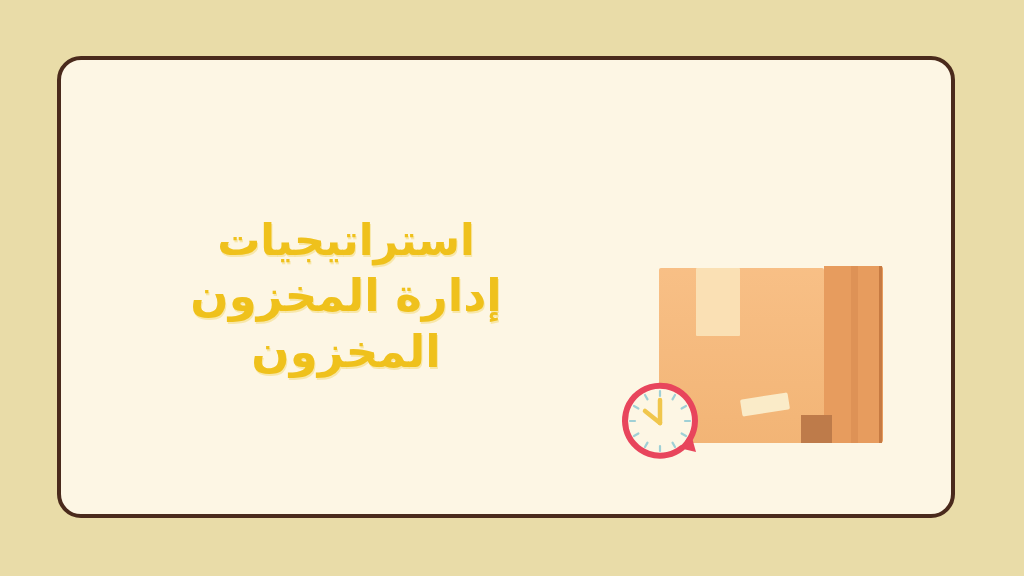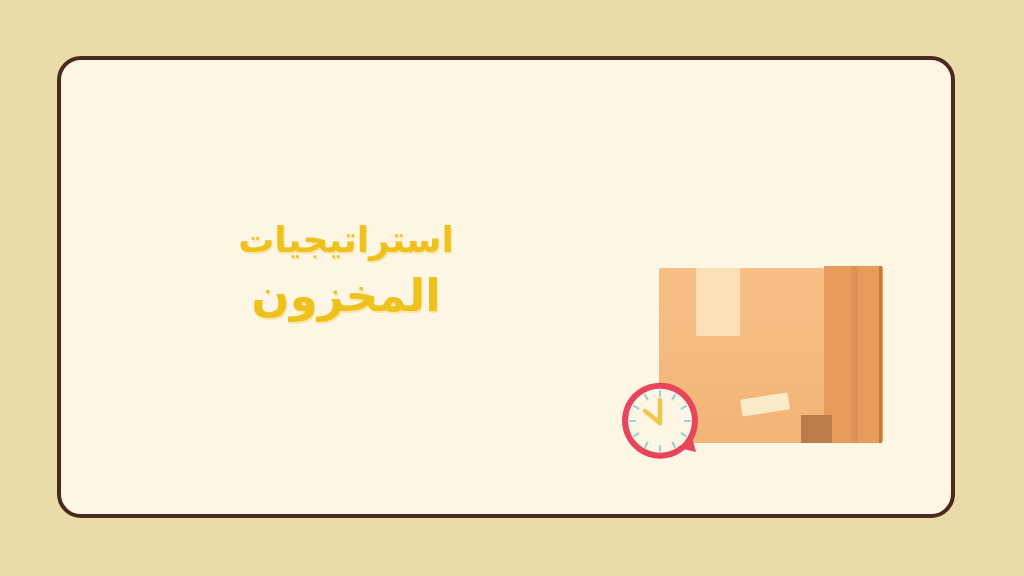--- a/index.html
+++ b/index.html
@@ -50,21 +50,21 @@
     display: block;
     color: #EFC11C;
     font-family: "DejaVu Sans", "Liberation Sans", sans-serif;
     font-weight: 700;
     font-size: 45px;
     line-height: 56px;
     letter-spacing: 0px;
     white-space: nowrap;
     text-shadow: 1px 2px 0 rgba(245, 225, 150, 0.75);
   }
-  .title-line.l1 { font-size: 36px; }
+  .title-line.l1 { font-size: 43px; }
   .title-line.l2 { font-size: 45px; }
   .title-line.l3 { font-size: 45px; }
 
   
   .illustration {
     position: absolute;
     left: 540px;
     top: 190px;
     width: 330px;
     height: 215px;
@@ -164,20 +164,21 @@
 </style>
 </head>
 <body>
 
 <div class="slide">
 
   <div class="card-frame">
 
     <div class="title-block">
       <span class="title-line l1">استراتيجيات</span>
+      <span class="title-line l2">إدارة المخزون</span>
       <span class="title-line l3">المخزون</span>
     </div>
 
     <div class="illustration">
       <div class="box-front"></div>
       <div class="box-front-shade"></div>
       <div class="box-flap"></div>
       <div class="box-side"></div>
       <div class="box-side-stripe"></div>
       <div class="box-side-edge"></div>

